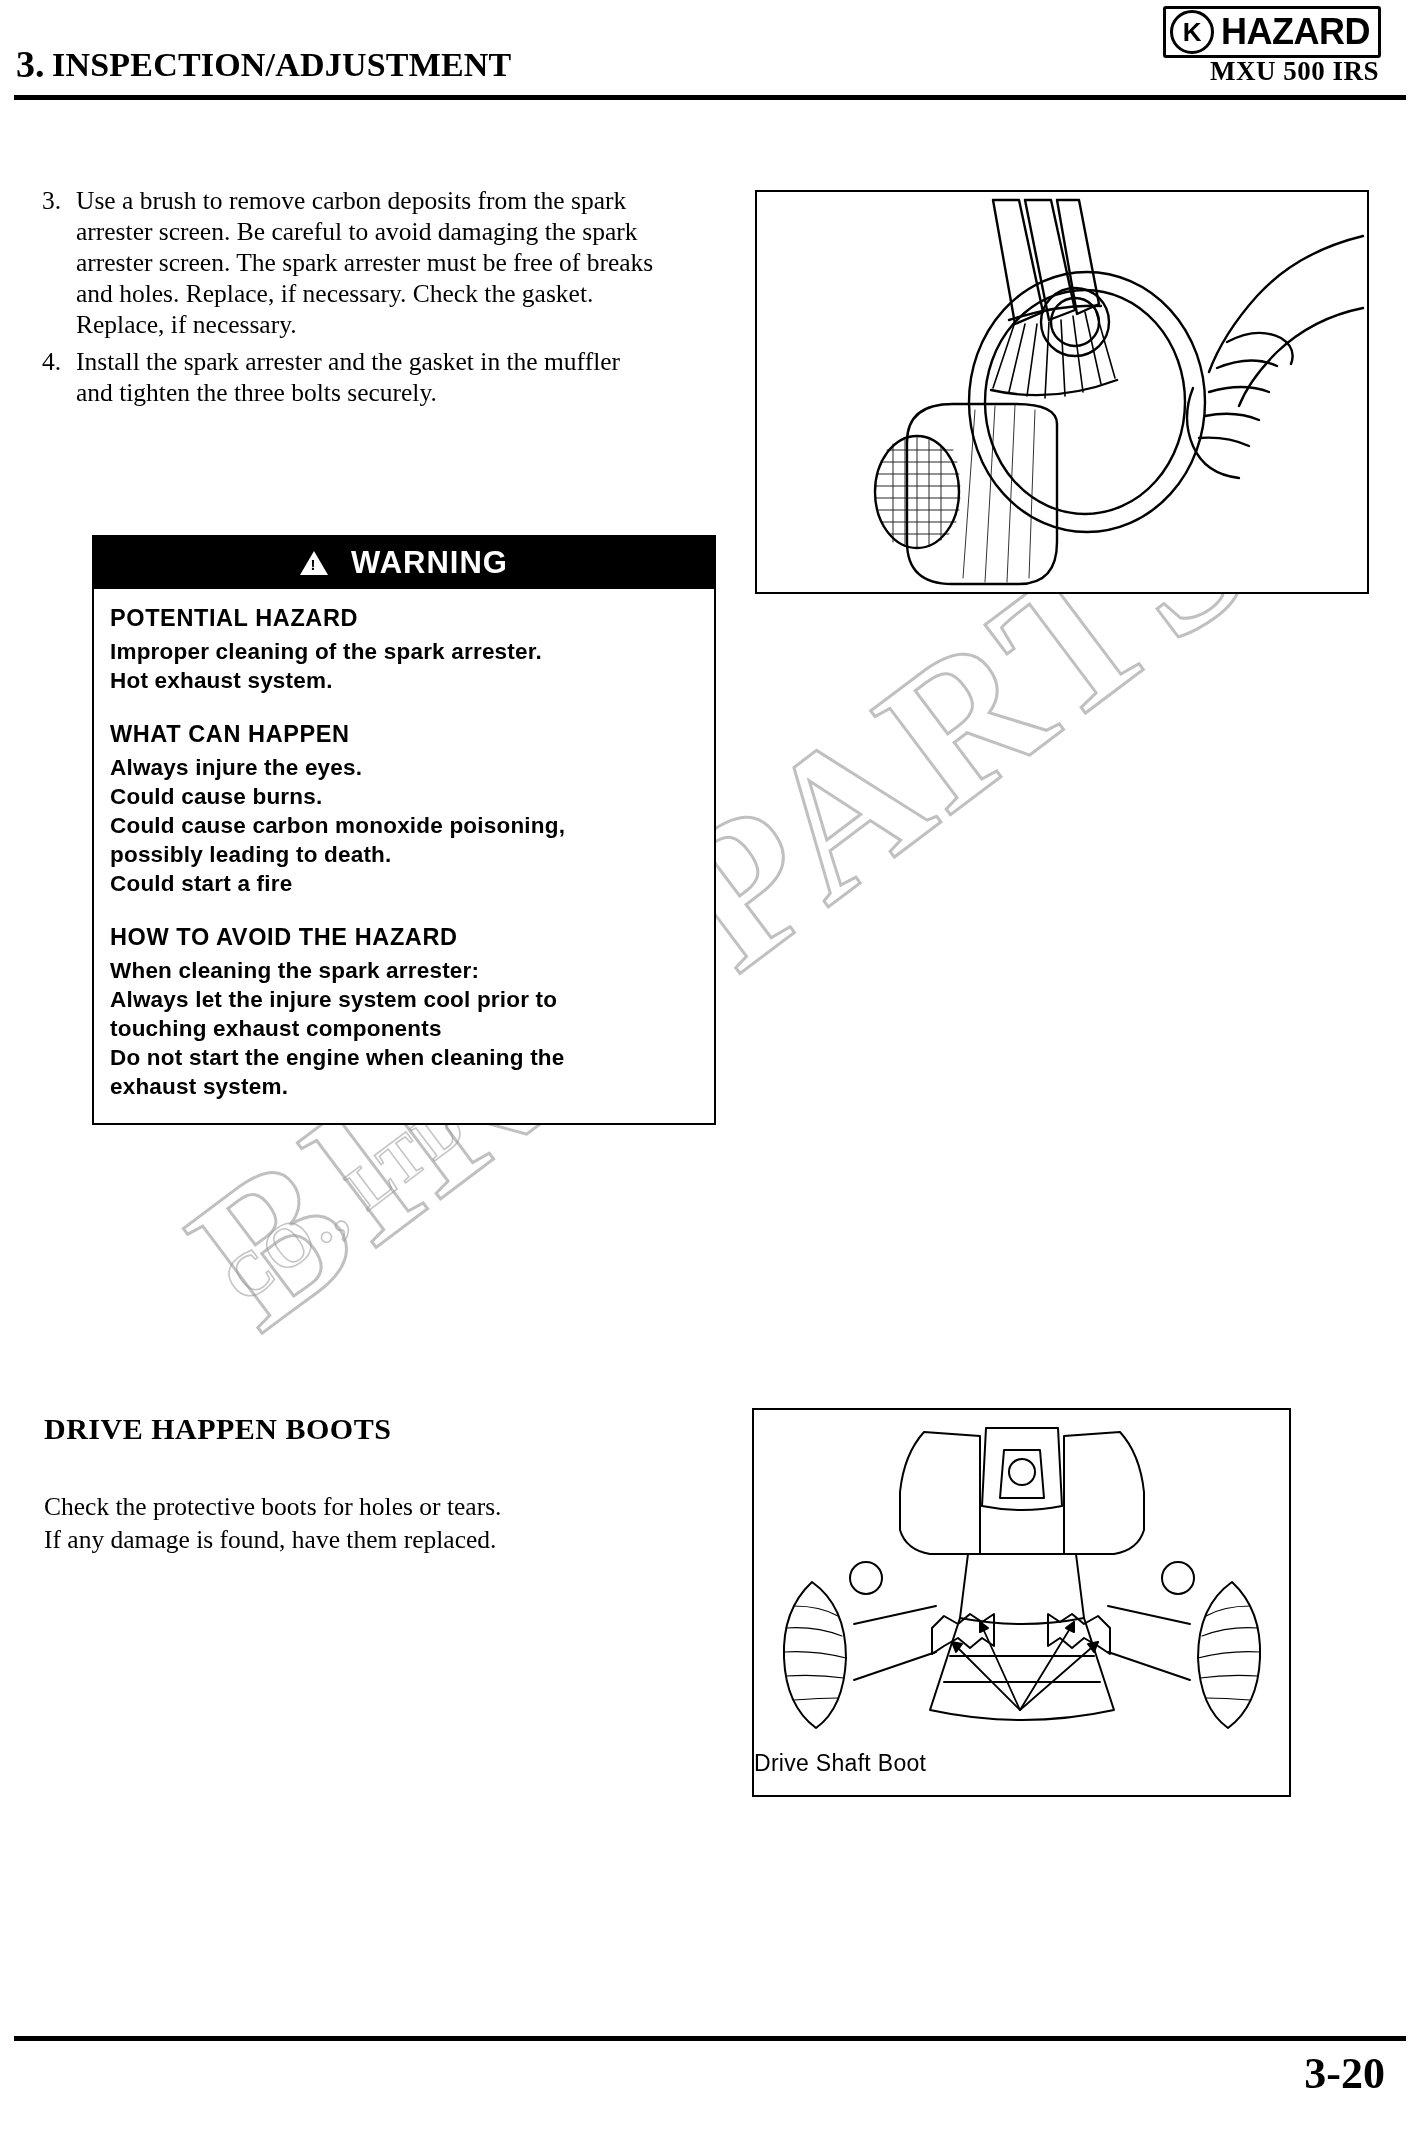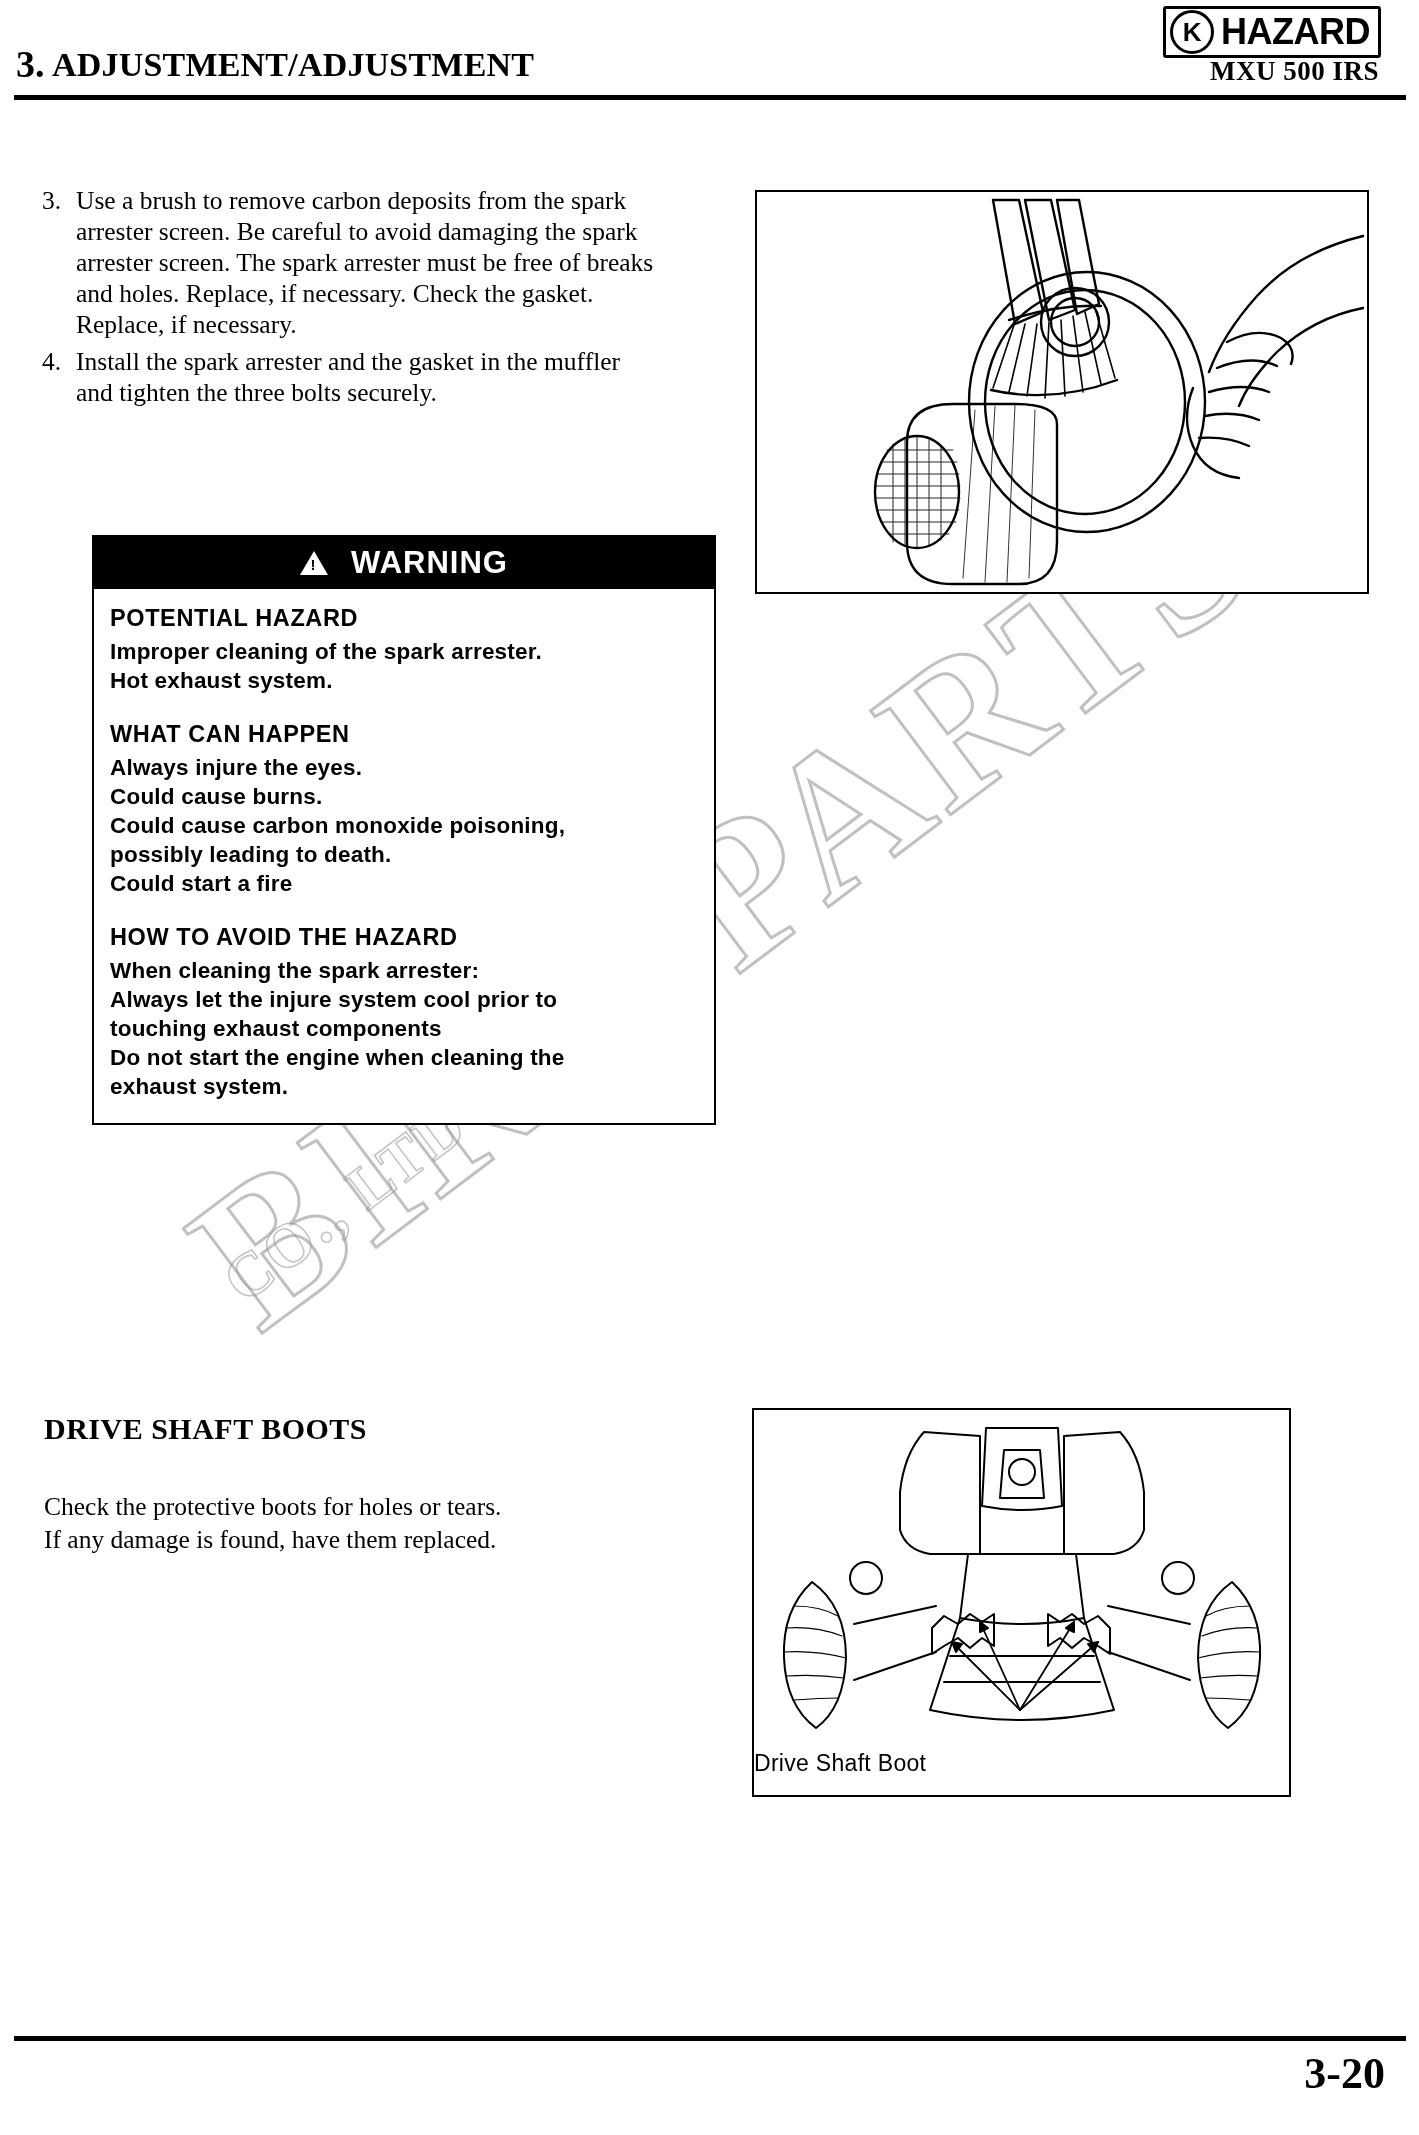--- a/index.html
+++ b/index.html
@@ -290,21 +290,21 @@
     font-family: "Liberation Serif", serif;
     font-weight: bold;
     font-size: 44px;
   }
 </style>
 </head>
 <body>
 
 <div class="header">
   <div class="chapter-num">3.</div>
-  <div class="chapter-title">ADJUSTMENT/ADJUSTMENT</div>
+  <div class="chapter-title">INSPECTION/ADJUSTMENT</div>
 
   <div class="brand-block">
     <div class="kymco-logo">
       <div class="kymco-k">K</div>
       <div class="kymco-word">HAZARD</div>
     </div>
   </div>
   <div class="model-line">MXU 500 IRS</div>
   <div class="header-rule"></div>
 </div>
@@ -419,21 +419,21 @@
       <div class="wsec-line">When cleaning the spark arrester:</div>
       <div class="wsec-line">Always let the injure system cool prior to</div>
       <div class="wsec-line">touching exhaust components</div>
       <div class="wsec-line">Do not start the engine when cleaning the</div>
       <div class="wsec-line">exhaust system.</div>
     </div>
 
   </div>
 </div>
 
-<div class="dsb-heading">DRIVE SHAFT BOOTS</div>
+<div class="dsb-heading">DRIVE HAPPEN BOOTS</div>
 <div class="dsb-text">
   <div>Check the protective boots for holes or tears.</div>
   <div>If any damage is found, have them replaced.</div>
 </div>
 
 <div class="fig2">
   <svg viewBox="0 0 535 385" width="535" height="385">
     <g fill="none" stroke="#000" stroke-width="2" stroke-linejoin="round" stroke-linecap="round">
 
       <path d="M170 22 Q150 44 146 82 L146 120 Q152 140 176 144 L226 144 L226 26 Z"></path>

